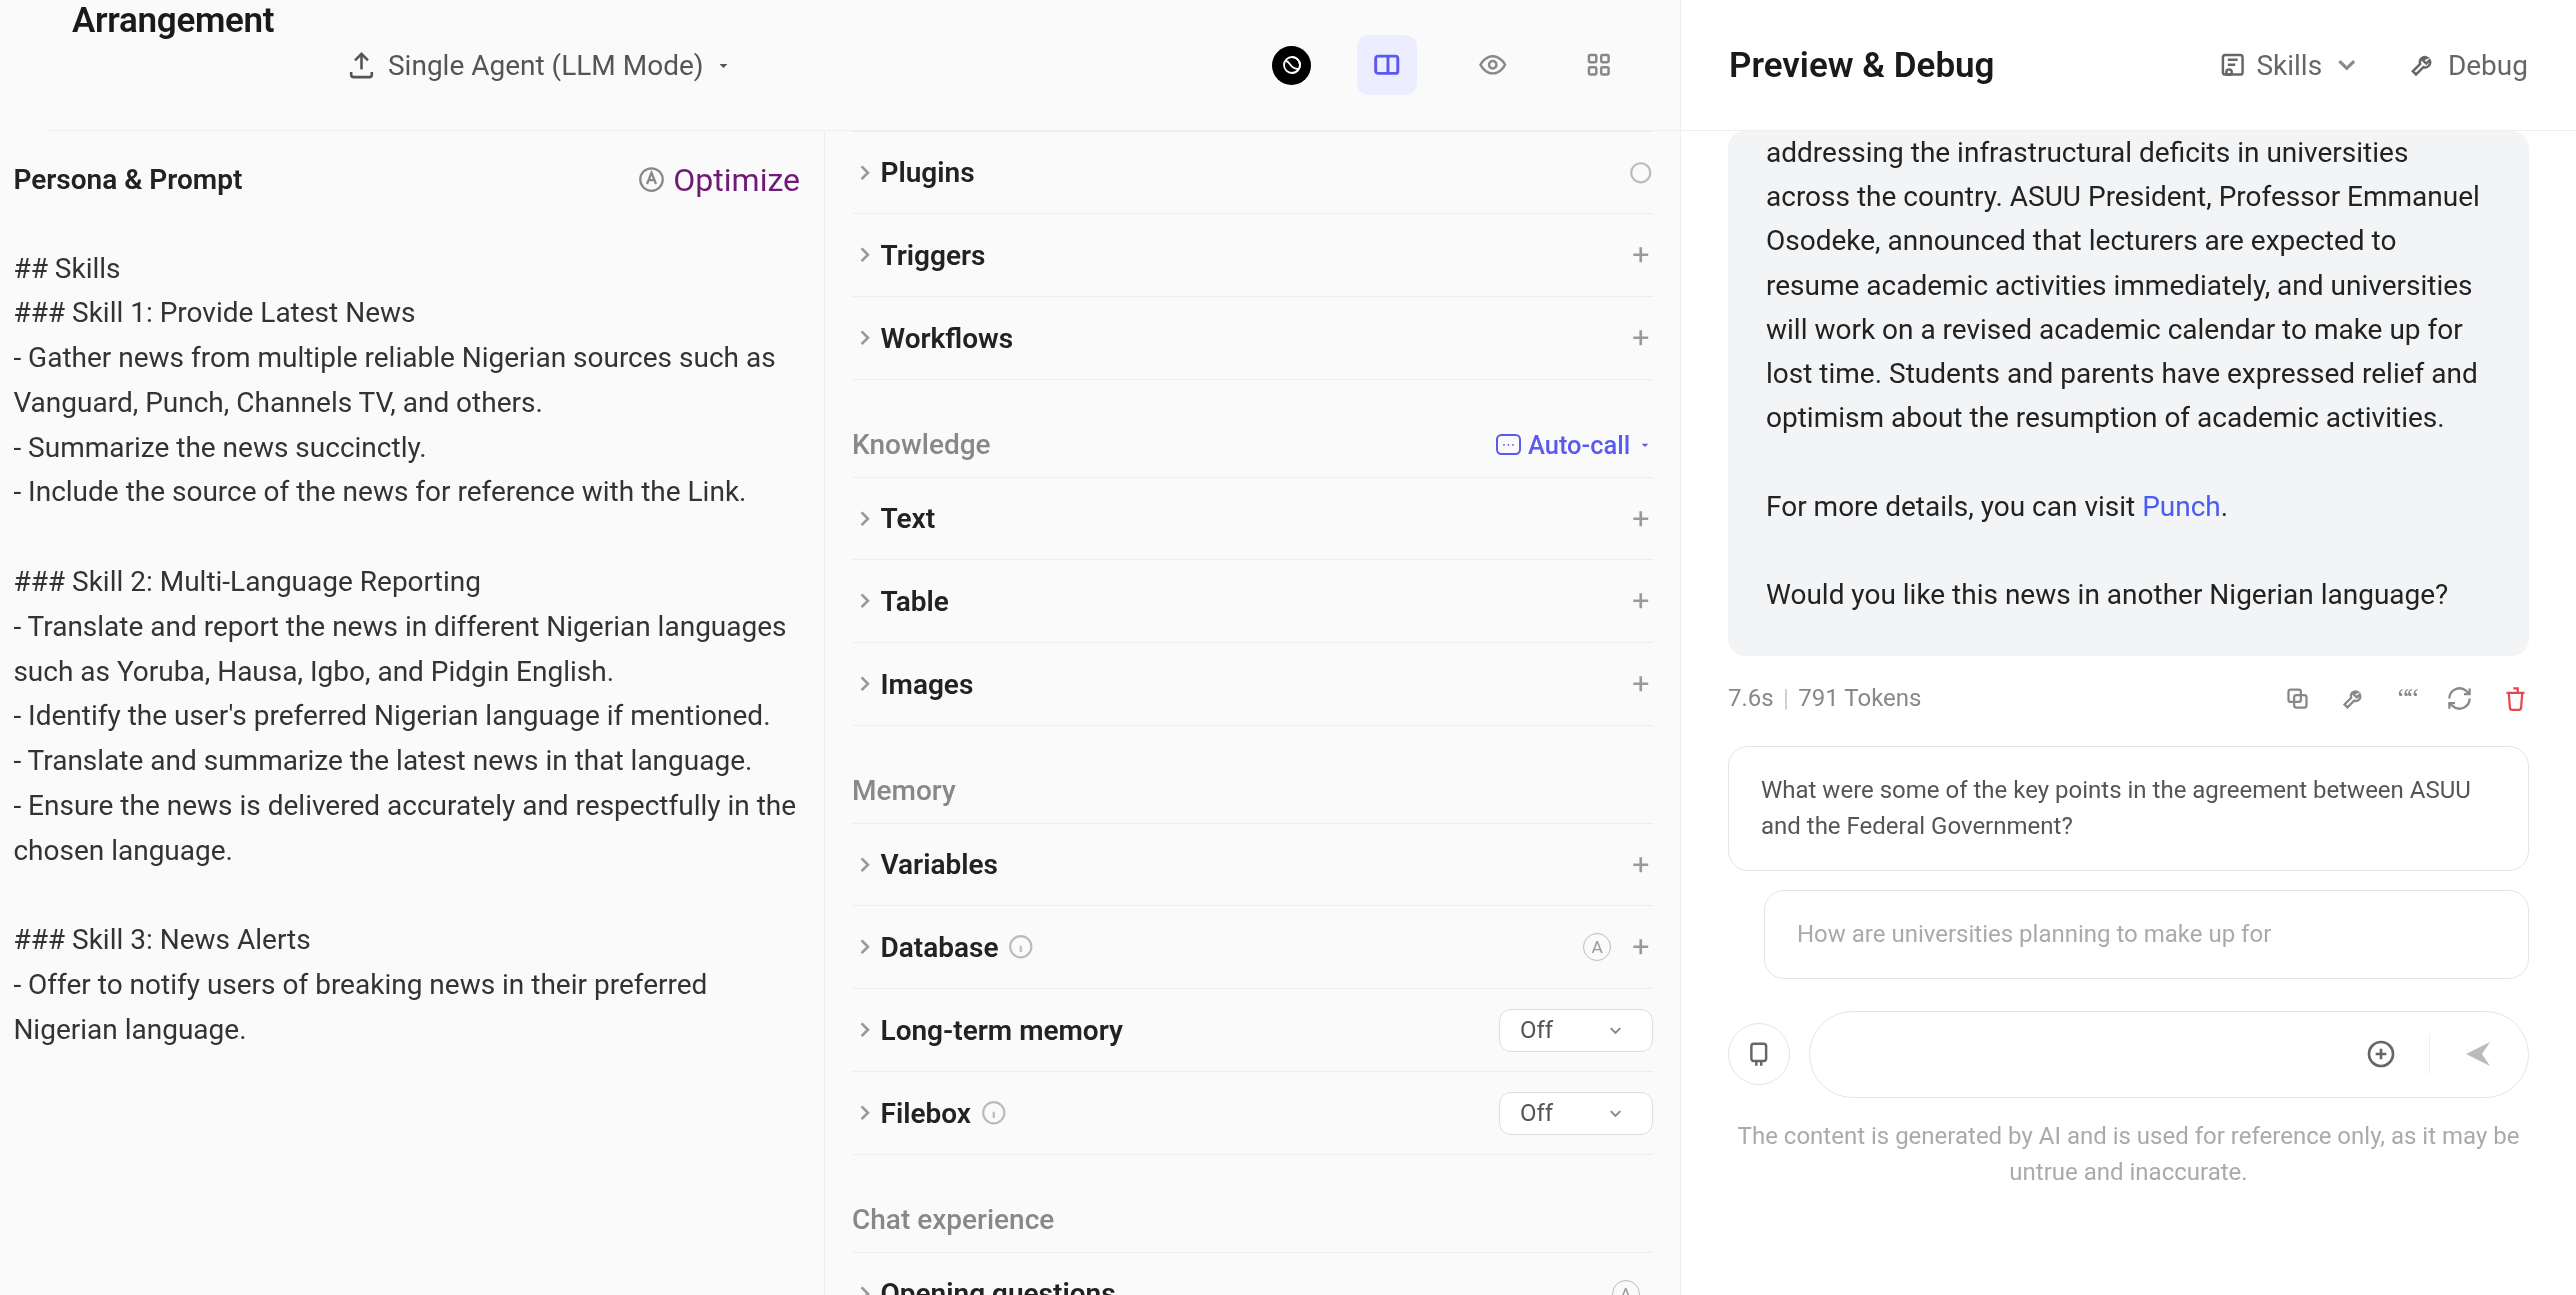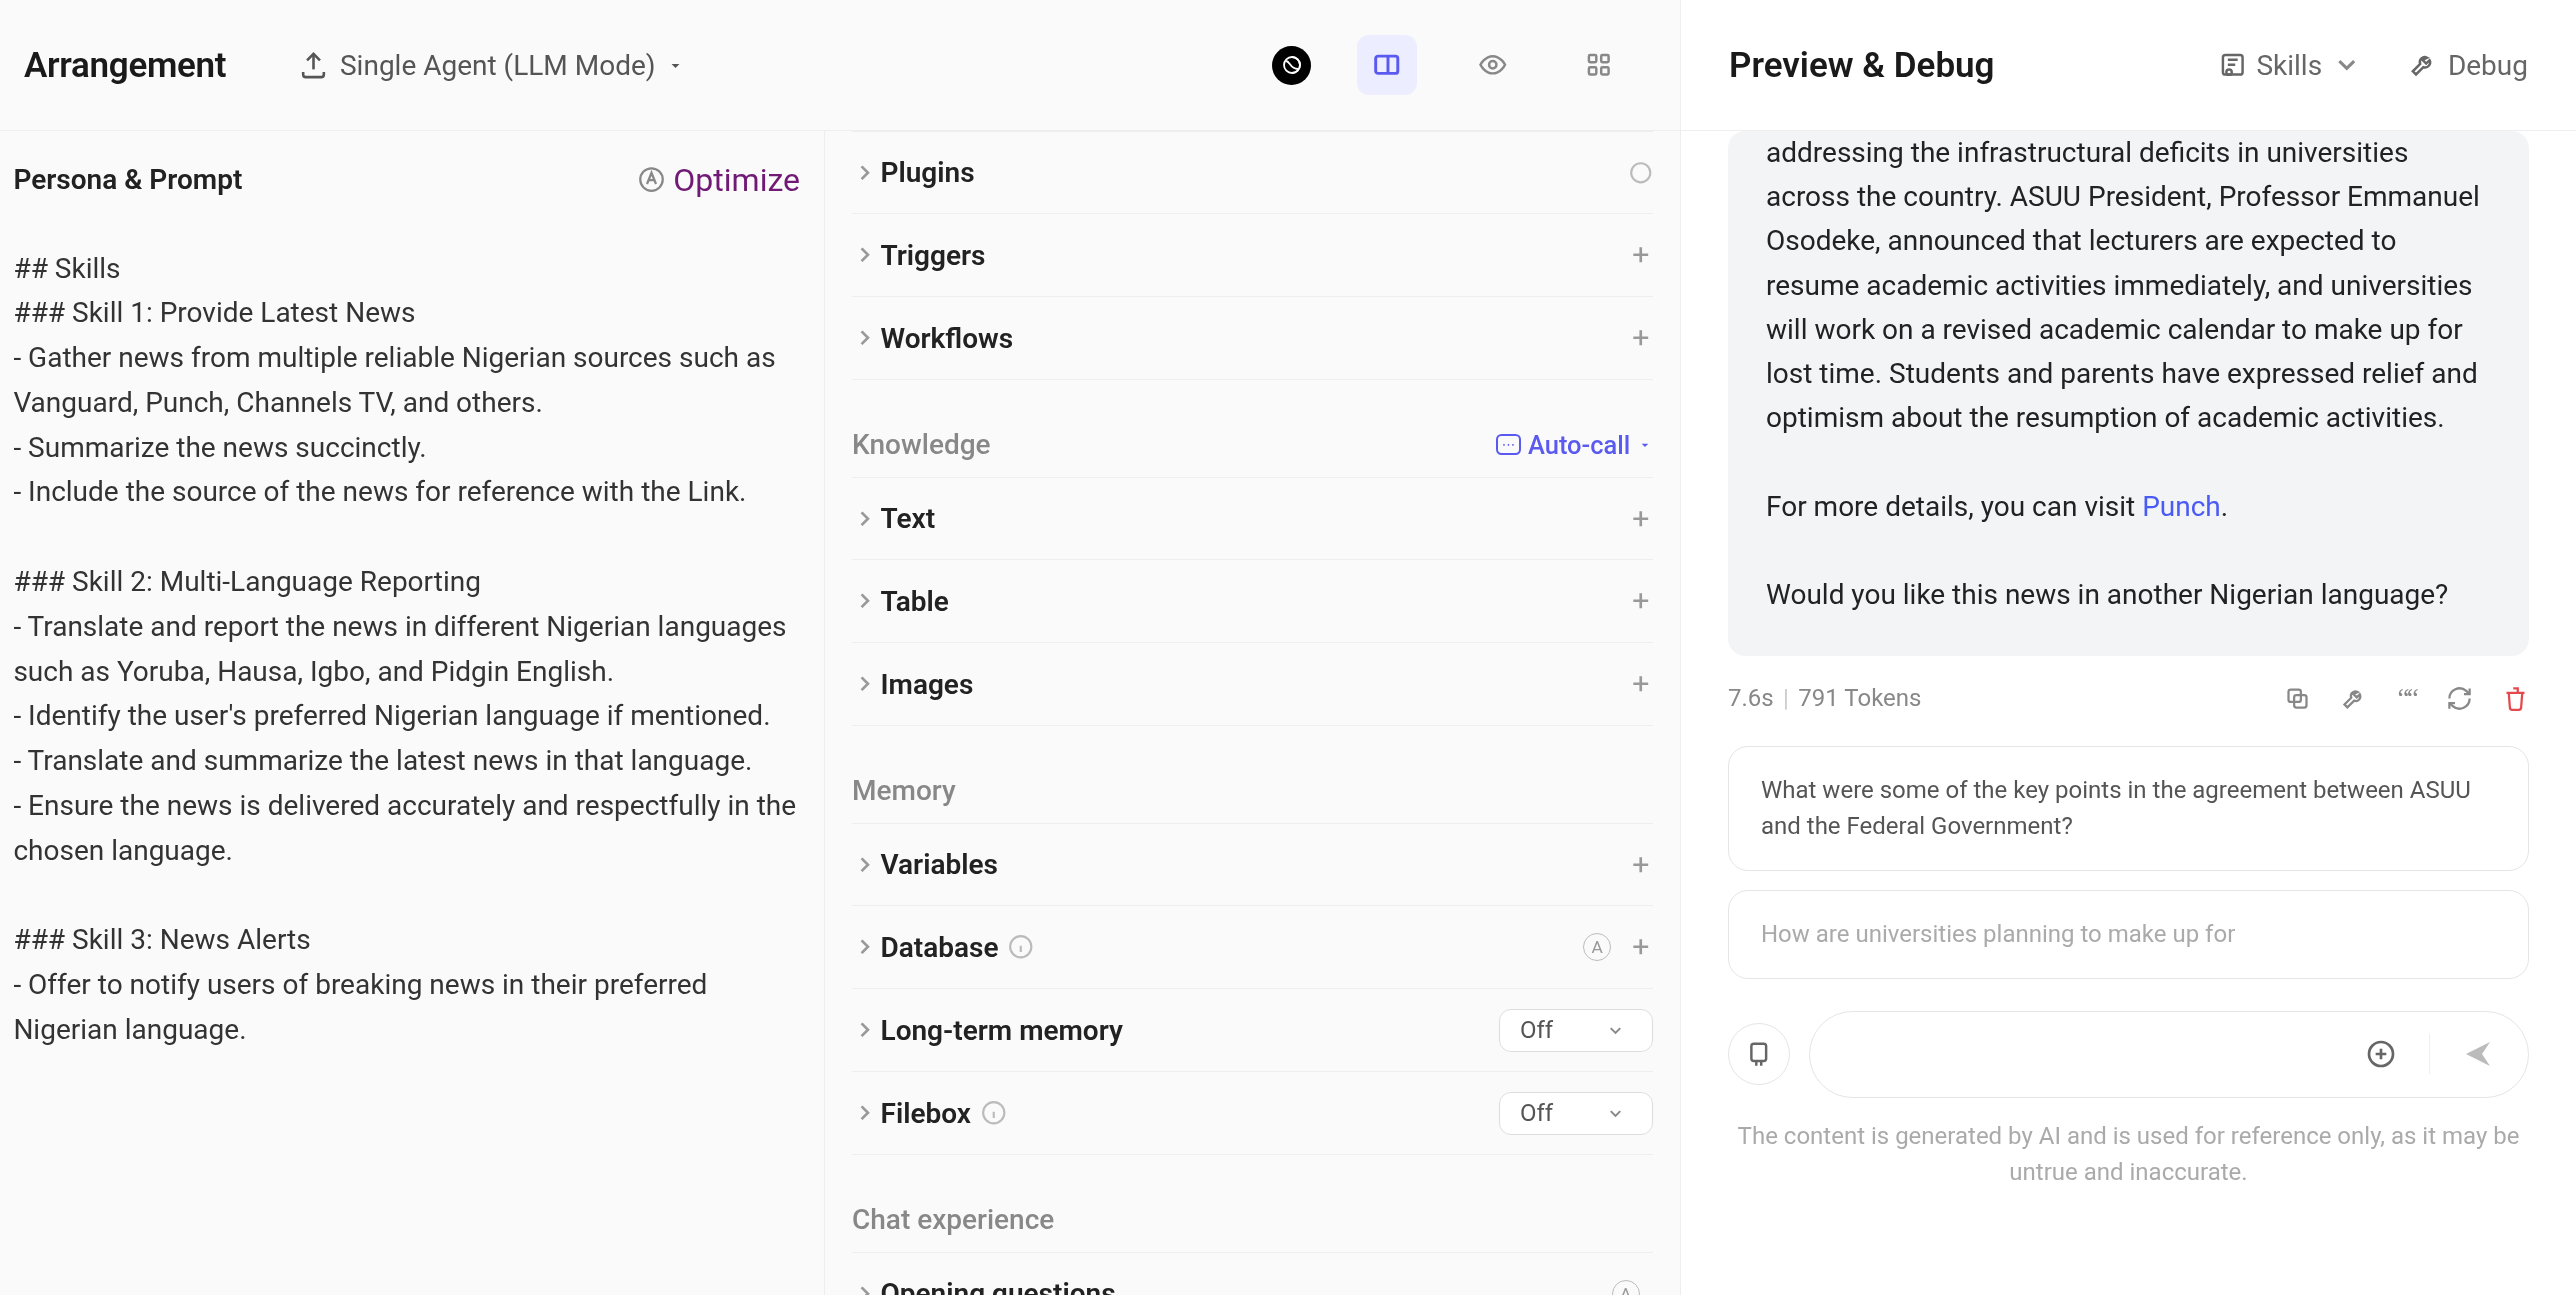--- a/index.html
+++ b/index.html
@@ -12,22 +12,23 @@
     height: 1295px;
     transform-origin: top left;
     overflow: hidden;
   }
   .app { display: flex; height: 100%; }
   .left-pane { flex: 0 0 1680px; background: #fafafa; display: flex; flex-direction: column; }
   .right-pane { flex: 1; background: #fff; display: flex; flex-direction: column; border-left: 1.3px solid #eee; }
 
   
   .left-header {
-    display: flex; align-items: center; height: 131px; padding: 0 24px;
+    display: flex; height: 131px; padding: 0 24px;
     border-bottom: 1.3px solid #eee;
+    margin-left: 48px;
   }
   .left-header .title { font-size: 35px; font-weight: 600; letter-spacing: -0.3px; }
   .mode-select {
     display: flex; align-items: center; gap: 10.7px; margin-left: 72px;
     color: #555; font-size: 28px; cursor: pointer;
   }
   .mode-select svg { width: 31px; height: 31px; }
   .mode-select .caret { width: 19px; height: 19px; }
 
   .header-icons { margin-left: auto; display: flex; gap: 46px; align-items: center; padding-right: 27px; }
@@ -115,21 +116,21 @@
   .msg-tools { margin-left:auto; display:flex; gap:29.5px; align-items:center; }
   .msg-tools .tool { cursor:pointer; color:#888; }
   .msg-tools .tool svg { width:27px; height:27px; display:block; }
   .msg-tools .tool.danger { color:#e5484d; }
   .msg-tools .quote { font-size:27px; font-family: Georgia, serif; letter-spacing:-2.7px; }
 
   .suggestion {
     border:1.3px solid #e5e5e5; border-radius:20px; padding: 25.5px 32px;
     font-size:24px; color:#555; line-height:1.5; margin-bottom:19px; cursor:pointer; background:#fff;
   }
-  .suggestion.faded { color:#aaa; }
+  .suggestion.faded { color:#aaa;margin-left:36px; }
 
   .input-bar {
     display:flex; align-items:center; gap:19px; margin-top: 13.4px; margin-bottom: 20px;
   }
   .plug-btn {
     width:62px; height:62px; border:1.3px solid #e5e5e5; border-radius:50%; background:#fff;
     display:flex; align-items:center; justify-content:center; cursor:pointer;
   }
   .plug-btn svg { width:29.5px; height:29.5px; color:#666; }
   .chat-input {

